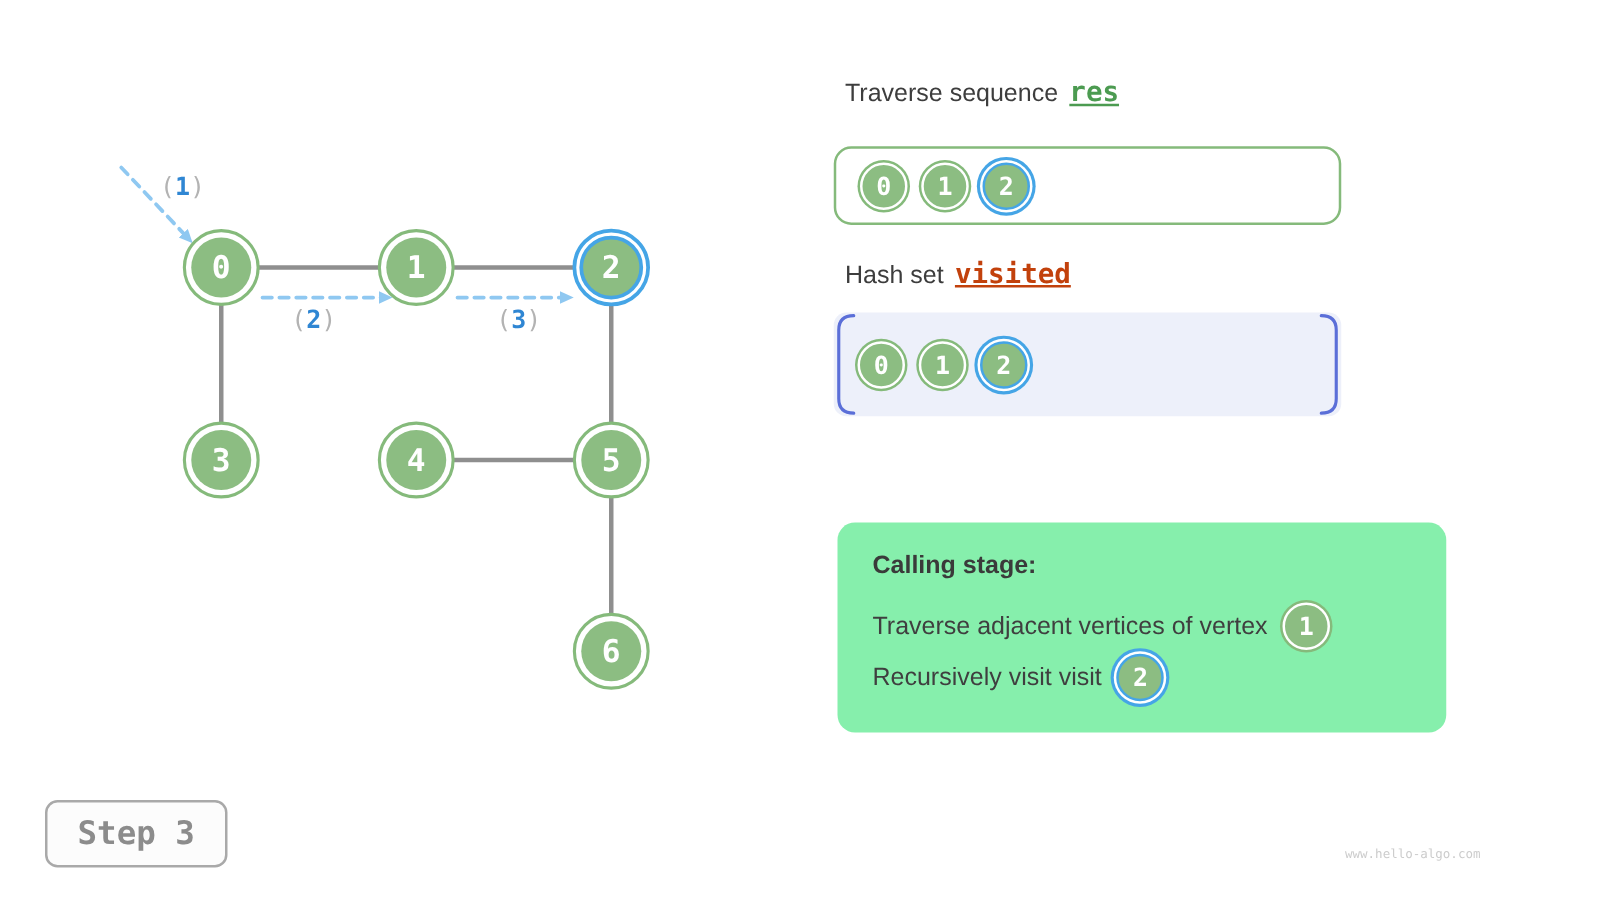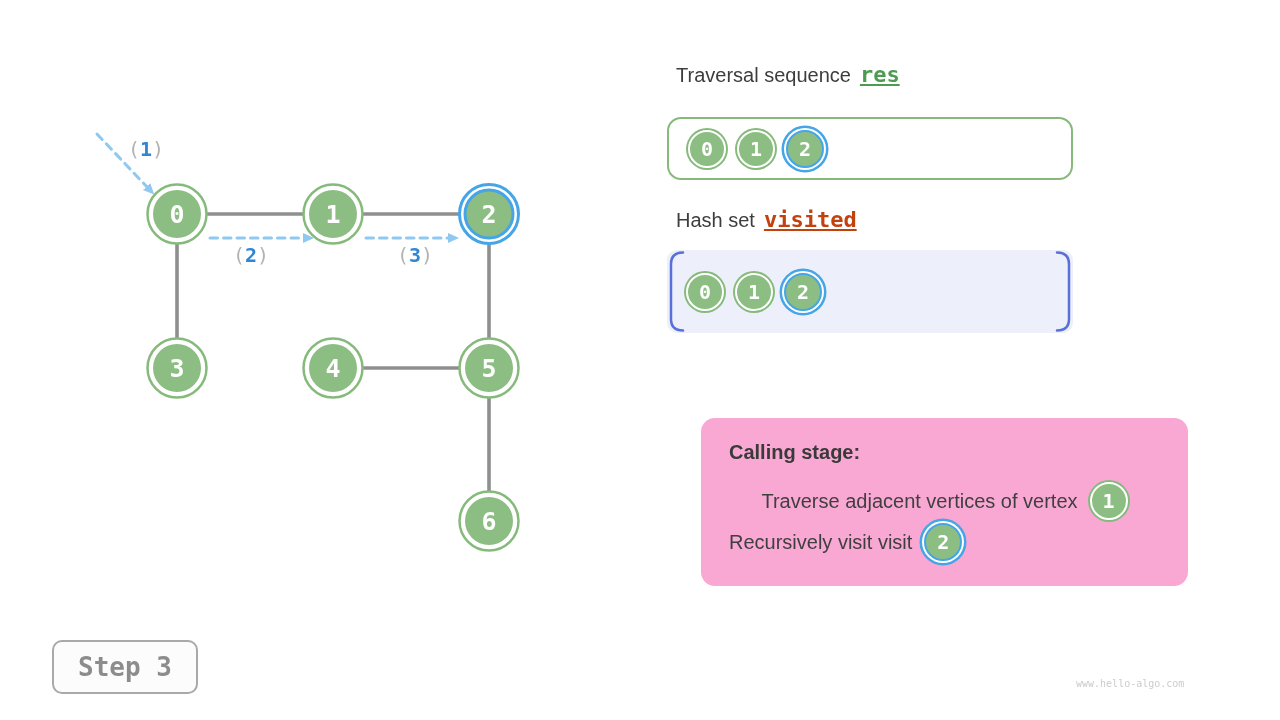--- a/index.html
+++ b/index.html
@@ -50,31 +50,30 @@
   .visited-box {
     position:absolute; left:667px; top:250px; width:406px; height:83px;
     box-sizing:border-box; border-radius:10px; background:#edf0fa;
     display:flex; align-items:center; padding-left:19px;
   }
   .visited-box .braces { position:absolute; left:0; top:0; pointer-events:none; }
   .visited-box .braces path { stroke:#5b6fd8; stroke-width:2.5; fill:none; stroke-linecap:round; }
 
   .calling-box {
     position:absolute; left:670px; top:418px; width:487px; height:168px;
-    box-sizing:border-box; background:#f9a8d4; border-radius:14px;
+    box-sizing:border-box; background:#86efac; border-radius:14px;
     padding:22px 28px 0 28px;
-    margin-left:31px;
   }
   .stage-title { font-size:20px; font-weight:bold; color:#3a3a3a; line-height:24px; }
   .stage-row { display:flex; align-items:center; gap:12px; font-size:20px; color:#3f3f3f; }
-  .stage-row:nth-of-type(1) { margin-top:18px;justify-content:center; }
+  .stage-row:nth-of-type(1) { margin-top:18px; }
   .stage-row + .stage-row { margin-top:3px; }
 
   .step-badge {
-    position:absolute; left:52px; top:640px; width:146px; height:54px;
+    position:absolute; left:36px; top:640px; width:146px; height:54px;
     box-sizing:border-box; border:2px solid #a9a9a9; border-radius:10px; background:#fcfcfc;
     display:flex; align-items:center; justify-content:center;
     font-family:"DejaVu Sans Mono", monospace; font-weight:bold; font-size:26px; color:#8c8c8c;
   }
   .watermark {
     position:absolute; left:1076px; top:678px;
     font-family:"DejaVu Sans Mono", monospace; font-size:10px; color:#cccccc;
   }
 </style>
 </head>
@@ -137,21 +136,21 @@
         </g>
         <g class="node">
           <circle cx="489" cy="521" r="29.5" class="outer"></circle>
           <circle cx="489" cy="521" r="24" class="inner"></circle>
           <text x="489" y="529.5" class="nlabel">6</text>
         </g>
       </g>
   </svg>
 
   <div class="panel-title" style="left:676px; top:63px;">
-    <span>Traversal sequence</span><span class="code green">res</span>
+    <span>Traverse sequence</span><span class="code green">res</span>
   </div>
   <div class="res-box">
     <div class="chips">
         <div class="chip">0</div>
         <div class="chip">1</div>
         <div class="chip hl">2</div>
       </div>
   </div>
 
   <div class="panel-title" style="left:676px; top:208px;">

